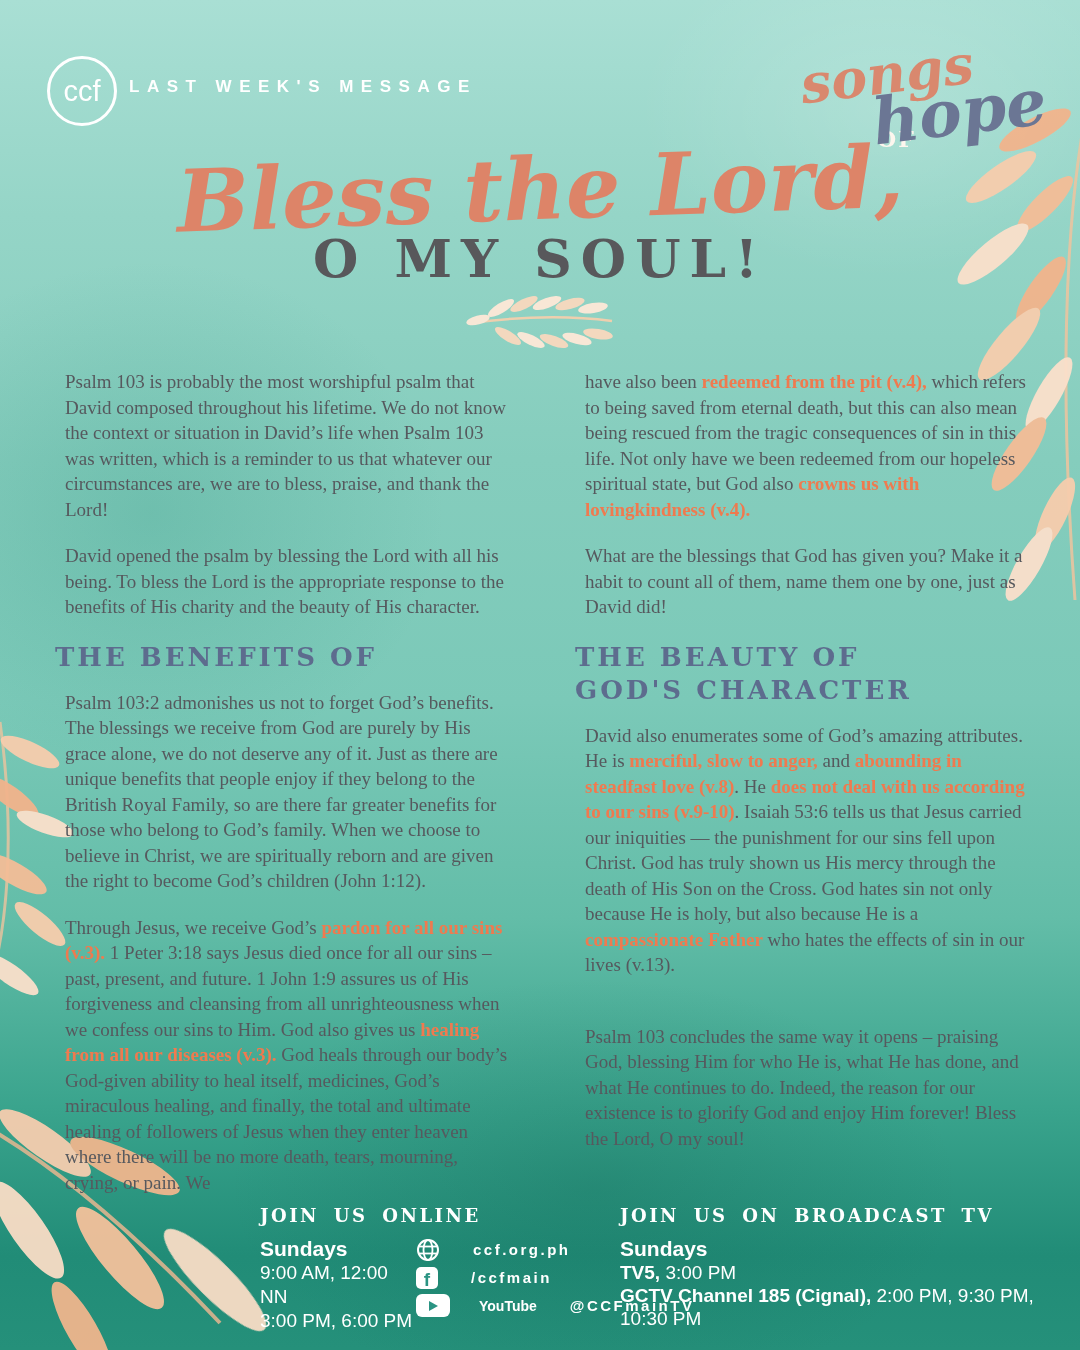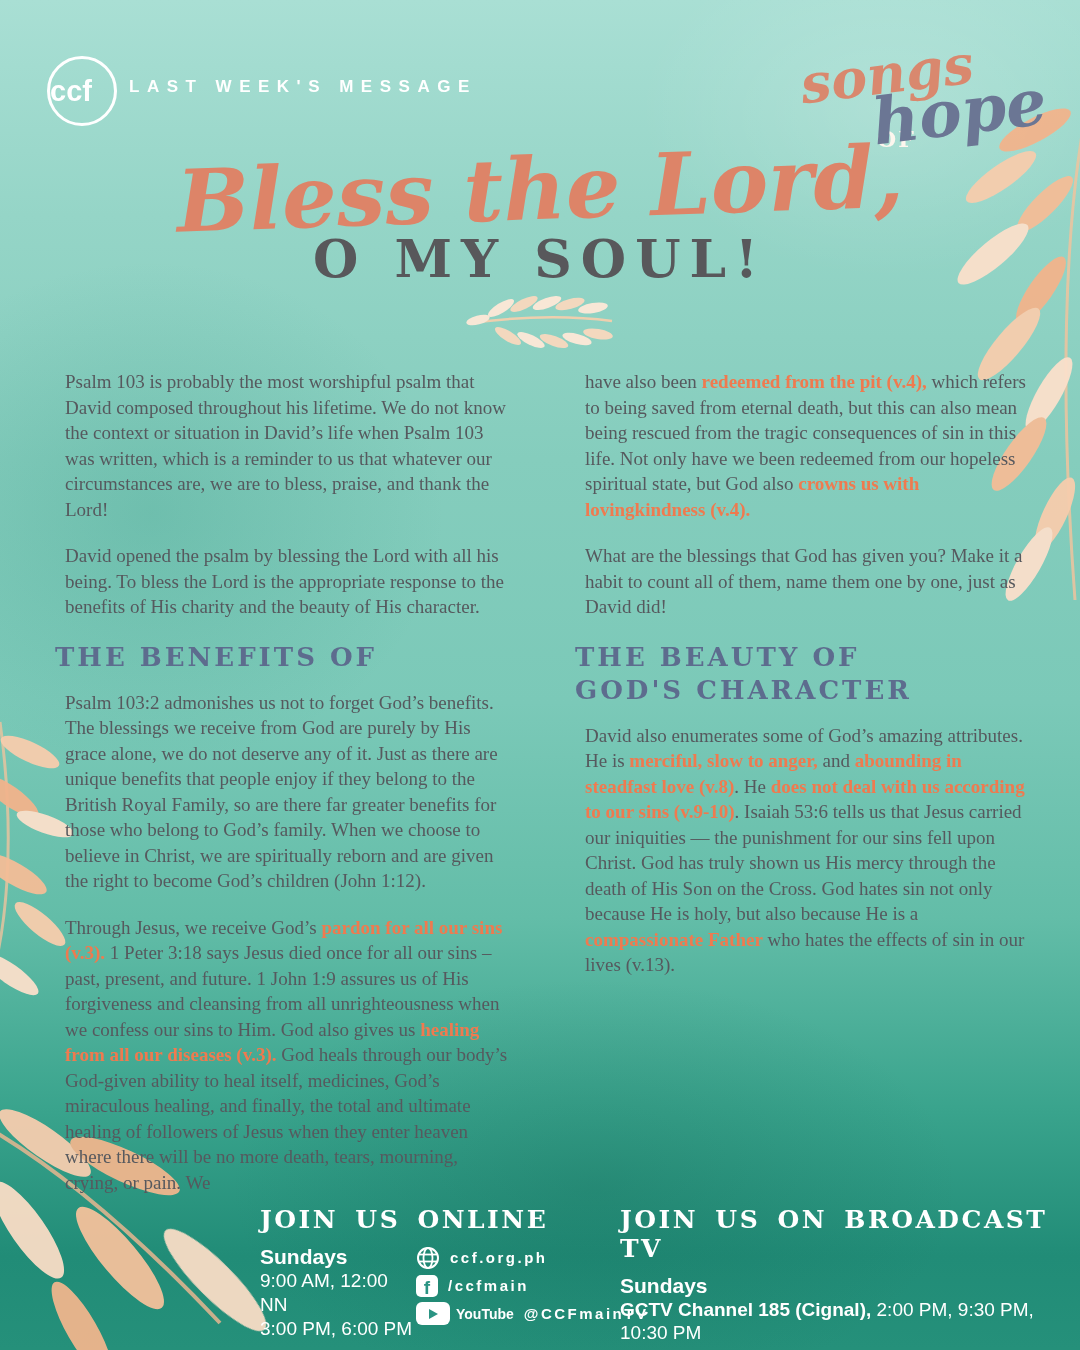--- a/index.html
+++ b/index.html
@@ -8,21 +8,21 @@
     font-family:"Liberation Sans",sans-serif;
     background:
       radial-gradient(420px 360px at 14% 38%, rgba(38,142,122,.22), rgba(38,142,122,0) 70%),
       radial-gradient(520px 300px at 55% 88%, rgba(16,96,80,.25), rgba(16,96,80,0) 70%),
       radial-gradient(380px 260px at 82% 8%, rgba(255,255,255,.16), rgba(255,255,255,0) 65%),
       linear-gradient(180deg,#a9dfd4 0%,#95d5c7 16%,#85cdbd 34%,#7bc9b8 52%,#63bda8 68%,#3aa48d 82%,#218c77 93%,#25907a 100%);
   }
   .wash{position:absolute;pointer-events:none;}
   
   .ccf-logo{position:absolute;left:47px;top:56px;width:64px;height:64px;border:3.5px solid #fff;border-radius:50%;
-    display:flex;align-items:center;justify-content:flex-start;color:#fff;font-weight:bold;font-size:29px;letter-spacing:0;}
+    display:flex;align-items:center;justify-content:center;color:#fff;font-weight:normal;font-size:29px;letter-spacing:0;}
   .kicker{position:absolute;left:129px;top:77px;color:#fff;font-weight:bold;font-size:17px;letter-spacing:7.5px;}
   .brand{position:absolute;right:30px;top:40px;width:250px;height:150px;font-family:"DejaVu Serif",serif;}
   .brand .songs{position:absolute;left:0;top:2px;font-style:italic;font-size:54px;color:#d9886e;transform:rotate(-7deg);font-weight:bold;}
   .brand .of{position:absolute;left:77px;top:86px;font-size:22px;color:#fdf6ee;letter-spacing:2px;font-weight:bold;}
   .brand .hope{position:absolute;left:72px;top:34px;font-style:italic;font-size:64px;color:#6b7694;transform:rotate(-7deg);font-weight:bold;}
   
   .title-script{position:absolute;left:0;top:138px;width:100%;text-align:center;
     font-family:"DejaVu Serif",serif;font-style:italic;font-weight:bold;font-size:86px;color:#dd8468;transform:rotate(-2deg);}
   .title-caps{position:absolute;left:0;top:228px;width:100%;text-align:center;
     font-family:"DejaVu Serif",serif;font-weight:bold;font-size:52px;letter-spacing:9px;color:#58585b;}
@@ -30,28 +30,28 @@
   
   .column{position:absolute;top:369px;width:460px;color:#56595e;font-size:19px;line-height:25.5px;}
   #column-left{left:55px;}
   #column-right{left:575px;}
   .para{margin:0 0 21px 10px;font-family:Liberation Serif, serif;}
   .para.extra-gap{margin-top:46px;}
   .hl{color:#ef7a4f;font-weight:bold;}
   .section-heading{margin:12px 0 16px 0;font-family:"DejaVu Serif",serif;font-weight:bold;
     font-size:26px;line-height:33px;letter-spacing:3px;color:#5d6c8e;}
   
-  .footer-heading{font-family:"DejaVu Serif",serif;font-weight:bold;font-size:25px;letter-spacing:2.5px;color:#fff;word-spacing:6px;}
+  .footer-heading{font-family:"DejaVu Serif",serif;font-weight:bold;font-size:18px;letter-spacing:2.5px;color:#fff;word-spacing:6px;}
   .online{position:absolute;left:260px;top:1205px;color:#fff;}
   .online-cols{display:flex;margin-top:10px;}
   .sched{width:156px;}
   .day{font-weight:bold;font-size:21px;line-height:25px;}
   .time-line{font-size:19px;line-height:24px;}
   .links{margin-left:0;}
-  .link-row{display:flex;align-items:center;height:27px;margin-bottom:1px;}
+  .link-row{display:flex;align-items:center;height:27px;margin-bottom:1px;gap:23px;}
   .link-label{font-size:15px;font-weight:bold;letter-spacing:2.5px;margin-left:10px;}
   .fb-icon{width:22px;height:22px;background:#fff;border-radius:5px;display:flex;align-items:flex-end;justify-content:center;
     color:#2a9483;font-weight:bold;font-size:19px;line-height:19px;overflow:hidden;}
   .yt-badge{width:34px;height:23px;background:#fff;border-radius:6px;display:flex;align-items:center;justify-content:center;}
   .yt-tri{width:0;height:0;border-left:9px solid #2a9483;border-top:5.5px solid transparent;border-bottom:5.5px solid transparent;}
   .yt-word{font-size:14px;font-weight:bold;letter-spacing:0;margin-left:6px;font-family:"Liberation Sans",sans-serif;}
   .broadcast{position:absolute;left:620px;top:1205px;color:#fff;}
   .broadcast .day{margin-top:10px;}
   .sched-line{font-size:19px;line-height:23px;}
   .sched-line .b{font-weight:bold;}
@@ -142,20 +142,21 @@
       <p class="para"><span>Through Jesus, we receive God’s </span><span class="hl">pardon for all our sins (v.3).</span><span> 1 Peter 3:18 says Jesus died once for all our sins – past, present, and future. 1 John 1:9 assures us of His forgiveness and cleansing from all unrighteousness when we confess our sins to Him. God also gives us </span><span class="hl">healing from all our diseases (v.3).</span><span> God heals through our body’s God-given ability to heal itself, medicines, God’s miraculous healing, and finally, the total and ultimate healing of followers of Jesus when they enter heaven where there will be no more death, tears, mourning, crying, or pain. We</span></p>
     </div>
   <div class="column" id="column-right">
       <p class="para"><span>have also been </span><span class="hl">redeemed from the pit (v.4),</span><span> which refers to being saved from eternal death, but this can also mean being rescued from the tragic consequences of sin in this life. Not only have we been redeemed from our hopeless spiritual state, but God also </span><span class="hl">crowns us with lovingkindness (v.4).</span></p>
       <p class="para"><span>What are the blessings that God has given you? Make it a habit to count all of them, name them one by one, just as David did!</span></p>
       <h2 class="section-heading">
         <div>THE BEAUTY OF</div>
         <div>GOD'S CHARACTER</div>
       </h2>
       <p class="para"><span>David also enumerates some of God’s amazing attributes. He is </span><span class="hl">merciful, slow to anger,</span><span> and </span><span class="hl">abounding in steadfast love (v.8)</span><span>. He </span><span class="hl">does not deal with us according to our sins (v.9-10)</span><span>. Isaiah 53:6 tells us that Jesus carried our iniquities — the punishment for our sins fell upon Christ. God has truly shown us His mercy through the death of His Son on the Cross. God hates sin not only because He is holy, but also because He is a </span><span class="hl">compassionate Father</span><span> who hates the effects of sin in our lives (v.13).</span></p>
+      <p class="para extra-gap"><span>Psalm 103 concludes the same way it opens – praising God, blessing Him for who He is, what He has done, and what He continues to do. Indeed, the reason for our existence is to glorify God and enjoy Him forever! Bless the Lord, O my soul!</span></p>
     </div>
 
   <div class="online">
     <div class="footer-heading">JOIN US ONLINE</div>
     <div class="online-cols">
       <div class="sched">
         <div class="day">Sundays</div>
         <div class="time-line">9:00 AM, 12:00 NN</div>
         <div class="time-line">3:00 PM, 6:00 PM</div>
       </div>
@@ -181,17 +182,18 @@
           <span class="link-label">@CCFmainTV</span>
         </div>
       </div>
     </div>
   </div>
 
   <div class="broadcast">
     <div class="footer-heading">JOIN US ON BROADCAST TV</div>
     <div class="day">Sundays</div>
     <div id="broadcast-rows">
+        <div class="sched-line"><span class="b">TV5,</span><span> 3:00 PM</span></div>
         <div class="sched-line"><span class="b">GCTV Channel 185 (Cignal),</span><span> 2:00 PM, 9:30 PM, 10:30 PM</span></div>
       </div>
   </div>
 
 </div>
 
 </body></html>

